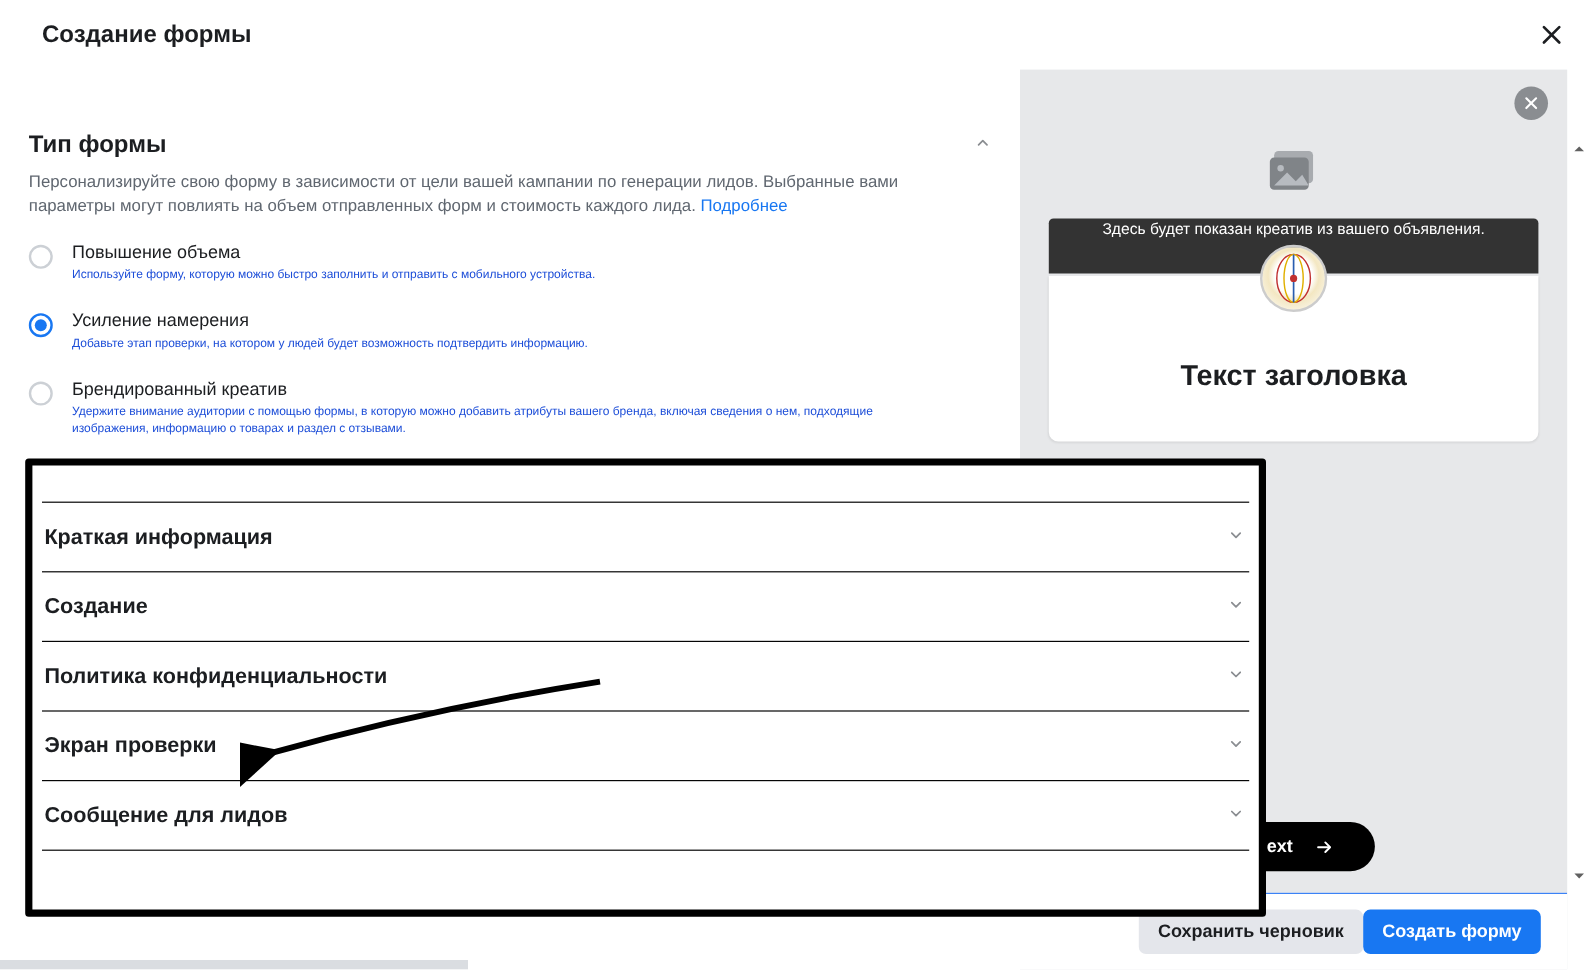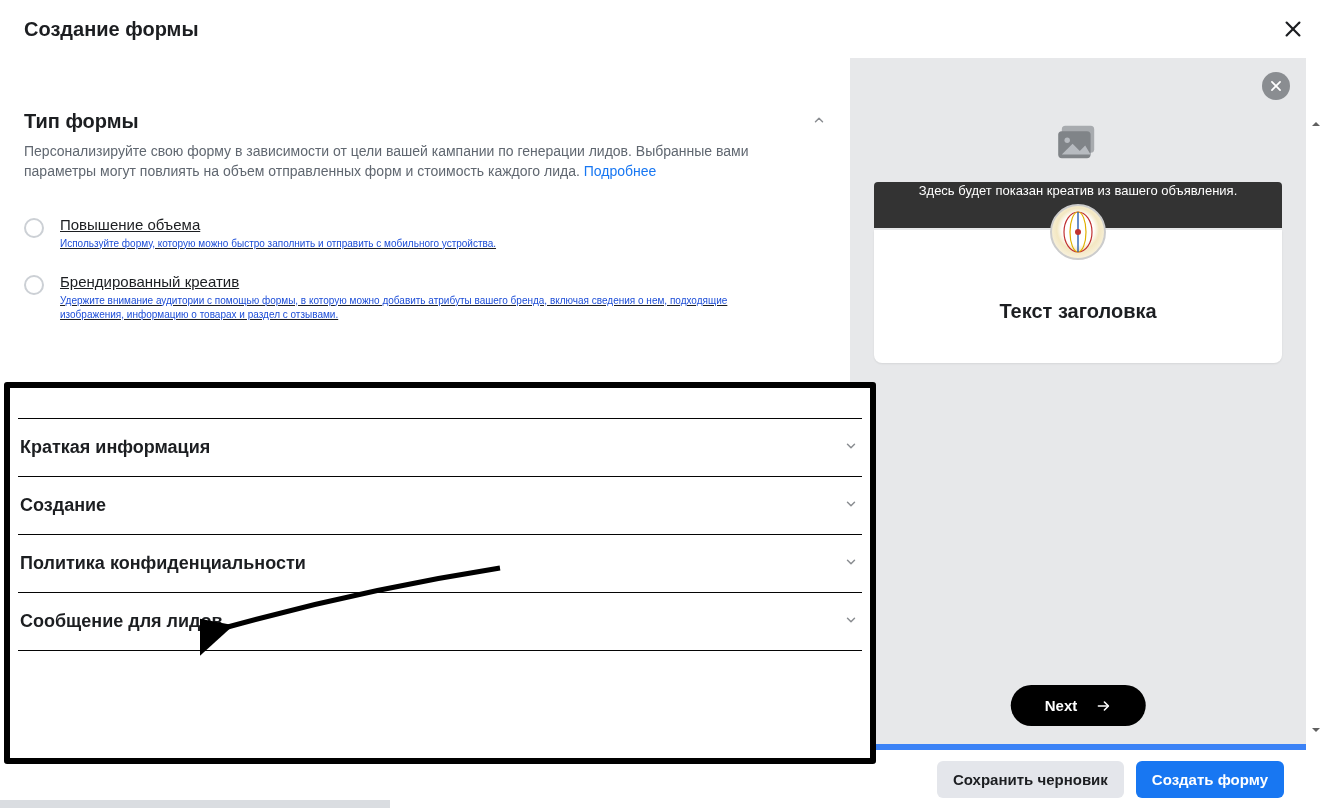--- a/index.html
+++ b/index.html
@@ -1,20 +1,20 @@
 <!DOCTYPE html>
 <html><head>
 <meta charset="utf-8">
 <style>
   * { box-sizing: border-box; margin: 0; padding: 0; }
   html, body { width: 1326px; height: 808px; font-family: "Helvetica Neue", Helvetica, Arial, sans-serif; background: #fff; color: #1c1e21; overflow: hidden; }
   .app { position: relative; width: 1326px; height: 808px; }
 
   
-  .header { position: relative; height: 58px; padding: 18px 24px 10px 24px; }
+  .header { position: relative; height: 58px; padding: 18px 24px 10px 24px; margin-left: 11px; }
   .header-title { font-size: 20px; font-weight: 700; color: #1c1e21; }
   .close-btn { position: absolute; top: 18px; right: 20px; width: 24px; height: 24px; cursor: pointer; color: #1c1e21; }
   .close-btn svg { width: 22px; height: 22px; }
 
   
   .body { position: absolute; top: 58px; left: 0; right: 0; bottom: 0; display: flex; }
   .left-pane { width: 850px; flex: 0 0 850px; padding: 0; overflow: hidden; }
   .right-pane { flex: 1; background: #e7e8ea; position: relative; overflow-y: auto; margin-right: 20px; }
   .scrollbar-track { position: absolute; top: 58px; right: 2px; width: 16px; bottom: 0; }
   .scrollbar-up, .scrollbar-down { width:16px; height:16px; display:flex; align-items:center; justify-content:center; color:#606060; }
@@ -22,31 +22,31 @@
   .scrollbar-up svg, .scrollbar-down svg { width:10px; height:10px; }
 
   
   .section { padding: 16px 24px 8px 24px; }
   .section-header { display:flex; align-items:center; justify-content: space-between; margin-bottom: 8px; margin-top: 36px; }
   .section-title { font-size: 20px; font-weight: 700; color:#1c1e21; }
   .section-desc { font-size: 14px; line-height: 1.45; color:#606770; max-width: 790px; }
   .section-desc a { color:#1877f2; text-decoration:none; cursor:pointer; }
   .chev-icon { color:#8a8d91; }
 
-  .radio-list { margin-top: 26px; text-decoration: underline; }
+  .radio-list { margin-top: 12px; }
   .radio-item { display:flex; align-items:flex-start; padding: 8px 0 14px 0; cursor:pointer; }
   .radio-circle { width: 20px; height:20px; border:2px solid #ccd0d5; border-radius:50%; margin-right: 16px; margin-top:2px; flex:0 0 20px; display:flex; align-items:center; justify-content:center; }
   .radio-item.selected .radio-circle { border-color:#1877f2; }
   .radio-item.selected .radio-circle::after { content:''; width:10px; height:10px; background:#1877f2; border-radius:50%; }
   .radio-body { flex:1; }
   .radio-title { font-size:15px; color:#1c1e21; margin-bottom: 4px; }
   .radio-desc { font-size:10px; color:#1d4ed8; line-height:1.4; max-width: 730px; }
 
   
-  .highlight-box { position:absolute; left:4px; top: 382px; width: 872px; height: 382px; border:6px solid #000; border-radius:3px; background:#fff; }
+  .highlight-box { position:absolute; left:21px; top: 382px; width: 1034px; height: 382px; border:6px solid #000; border-radius:3px; background:#fff; }
   .acc-list { padding: 12px 8px 0 8px; }
   .acc-item { border-bottom: 1px solid #050505; }
   .acc-item:first-child { border-top: 1px solid #050505; margin-top: 18px; }
   .acc-btn { display:flex; justify-content: space-between; align-items:center; width:100%; padding: 18px 4px 18px 2px; background:none; border:none; font-size:18px; font-weight:700; color:#1c1e21; cursor:pointer; text-align:left; }
   .acc-btn .chev-icon { font-size:14px; }
 
   
   .arrow-svg { position:absolute; left: 200px; top: 550px; width: 320px; height: 110px; pointer-events:none; }
 
   
@@ -55,27 +55,27 @@
 
   .creative-placeholder { position:absolute; top: 66px; left: 50%; transform:translateX(-50%); color:#a0a3a7; }
   .creative-placeholder svg { width:44px; height:36px; }
 
   .creative-caption { position:absolute; top: 124px; left: 24px; right: 24px; background:#333; color:#fff; font-size:13px; text-align:center; padding: 0 12px 28px 12px; border-radius: 4px 4px 0 0; line-height:1.4; }
 
   .avatar { position:absolute; top: 146px; left:50%; transform:translateX(-50%); width:56px; height:56px; border-radius:50%; background: radial-gradient(circle at 50% 45%, #fff 0 40%, #f3e7c2 55%, #fff 100%); border: 2px solid #ccc; overflow:hidden; display:flex; align-items:center; justify-content:center; z-index:3; }
   .avatar svg { width:40px; height:48px; }
 
   .preview-card { position:absolute; top: 172px; left:24px; right:24px; background:#fff; border-radius: 0 0 8px 8px; padding: 70px 20px 40px 20px; text-align:center; box-shadow: 0 1px 2px rgba(0,0,0,0.08); }
-  .preview-headline { font-size:20px; font-weight:700; color:#1c1e21; }
+  .preview-headline { font-size:24px; font-weight:700; color:#1c1e21; }
 
   .next-btn { position:absolute; bottom: 82px; left:50%; transform:translateX(-50%); background:#000000; color:#fff; border:none; border-radius: 22px; padding: 12px 34px; font-size:15px; font-weight:600; display:flex; align-items:center; gap: 18px; cursor:pointer; }
   .next-btn svg { width:16px; height:16px; }
 
   
-  .footer { position:absolute; bottom: 0; right: 0; height: 64px; padding: 12px 22px; display:flex; gap: 12px; align-items:center; justify-content:flex-end; background:#fff; border-top: 6px solid #3b82f6; width: 476px; }
+  .footer { position:absolute; bottom: 0; right: 0; height: 64px; padding: 12px 22px; display:flex; align-items:center; justify-content:flex-end; background:#fff; border-top: 1px solid #3b82f6; width: 476px; }
   .btn-secondary { background:#e4e6eb; color:#1c1e21; border:none; border-radius:6px; padding: 10px 16px; font-size:15px; font-weight:600; cursor:pointer; }
   .btn-primary { background:#1877f2; color:#fff; border:none; border-radius:6px; padding: 10px 16px; font-size:15px; font-weight:600; cursor:pointer; }
 
   
   .footer-shadow { position:absolute; left:0; bottom:0; width: 390px; height:8px; background:#dadde1; }
 </style>
 </head>
 <body>
 <div class="app">
 
@@ -105,20 +105,27 @@
         <div class="section-desc">
           <span>Персонализируйте свою форму в зависимости от цели вашей кампании по генерации лидов. Выбранные вами параметры могут повлиять на объем отправленных форм и стоимость каждого лида. </span><a>Подробнее</a>
         </div>
 
         <div class="radio-list">
           <div class="radio-item">
             <div class="radio-circle"></div>
             <div class="radio-body">
               <div class="radio-title">Повышение объема</div>
               <div class="radio-desc">Используйте форму, которую можно быстро заполнить и отправить с мобильного устройства.</div>
+            </div>
+          </div>
+          <div class="radio-item selected">
+            <div class="radio-circle"></div>
+            <div class="radio-body">
+              <div class="radio-title">Усиление намерения</div>
+              <div class="radio-desc">Добавьте этап проверки, на котором у людей будет возможность подтвердить информацию.</div>
             </div>
           </div>
           <div class="radio-item">
             <div class="radio-circle"></div>
             <div class="radio-body">
               <div class="radio-title">Брендированный креатив</div>
               <div class="radio-desc">Удержите внимание аудитории с помощью формы, в которую можно добавить атрибуты вашего бренда, включая сведения о нем, подходящие изображения, информацию о товарах и раздел с отзывами.</div>
             </div>
           </div>
         </div>
@@ -207,20 +214,28 @@
       <div class="acc-item">
         <button class="acc-btn">
           <span>Политика конфиденциальности</span>
           <span class="chev-icon"><svg width="14" height="14" viewBox="0 0 24 24" fill="none" stroke="currentColor" stroke-width="2.5" stroke-linecap="round" stroke-linejoin="round">
                 <polyline points="6 9 12 15 18 9"></polyline>
               </svg></span>
         </button>
       </div>
       <div class="acc-item">
         <button class="acc-btn">
+          <span>Экран проверки</span>
+          <span class="chev-icon"><svg width="14" height="14" viewBox="0 0 24 24" fill="none" stroke="currentColor" stroke-width="2.5" stroke-linecap="round" stroke-linejoin="round">
+                <polyline points="6 9 12 15 18 9"></polyline>
+              </svg></span>
+        </button>
+      </div>
+      <div class="acc-item">
+        <button class="acc-btn">
           <span>Сообщение для лидов</span>
           <span class="chev-icon"><svg width="14" height="14" viewBox="0 0 24 24" fill="none" stroke="currentColor" stroke-width="2.5" stroke-linecap="round" stroke-linejoin="round">
                 <polyline points="6 9 12 15 18 9"></polyline>
               </svg></span>
         </button>
       </div>
     </div>
   </div>
 
   <svg class="arrow-svg" viewBox="0 0 320 110">

